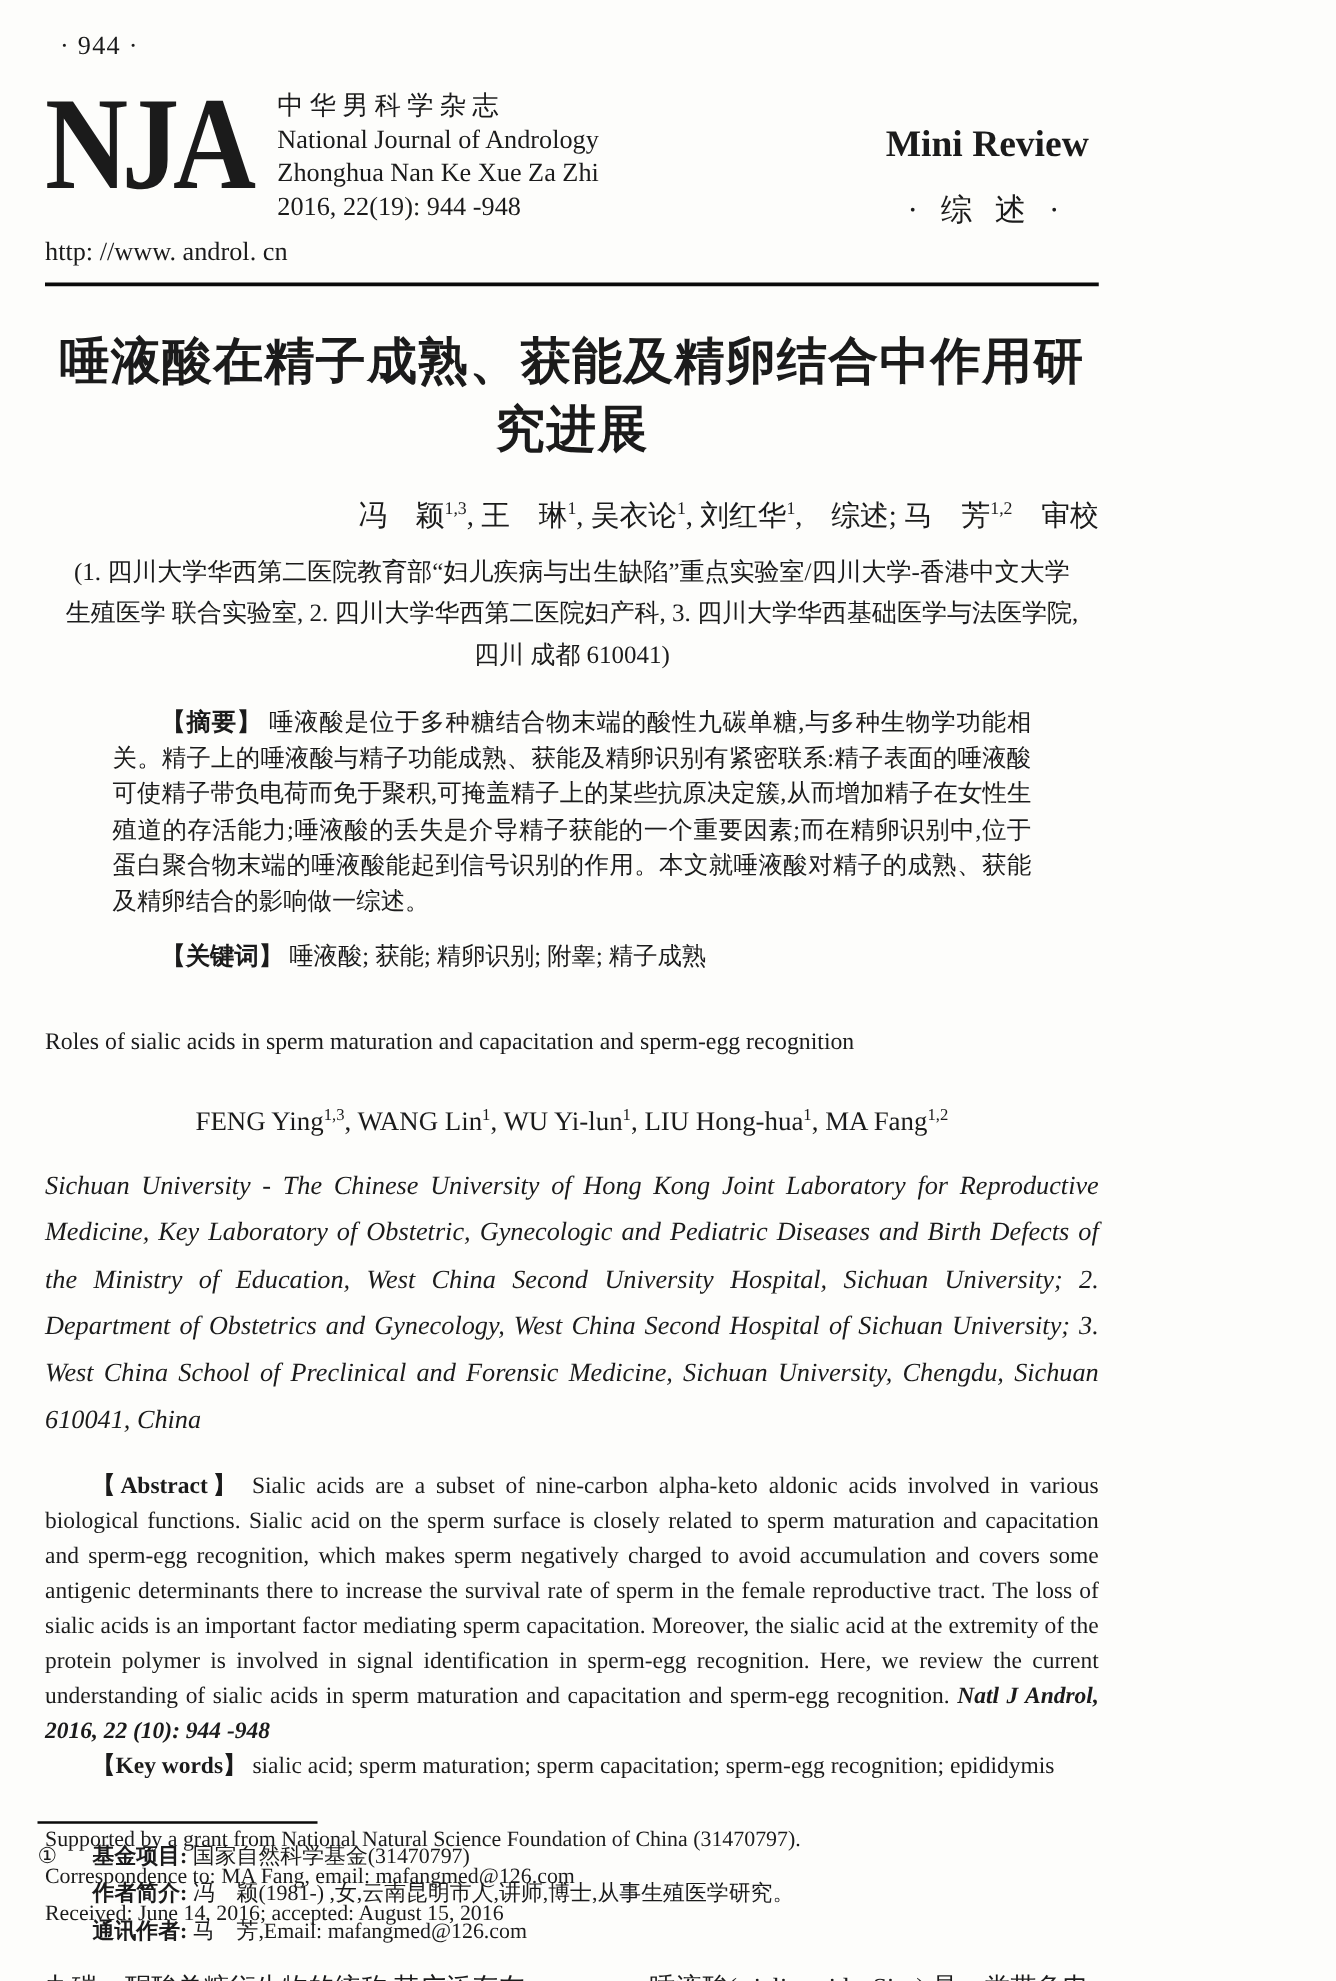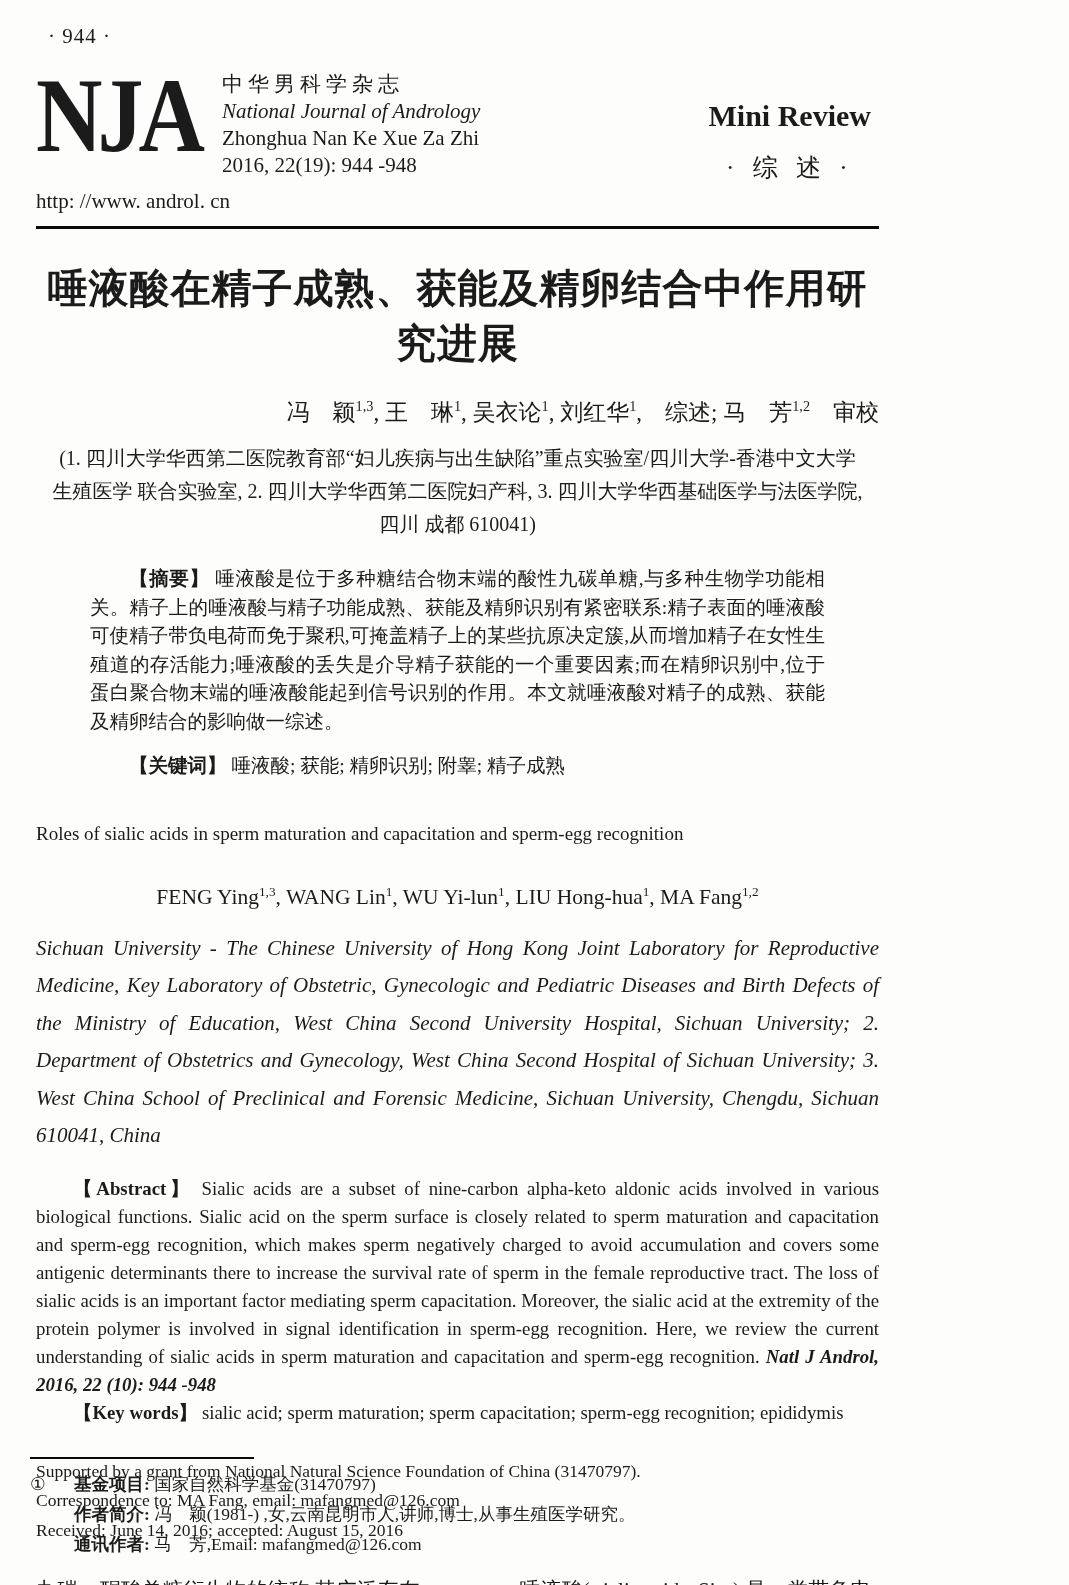--- a/index.html
+++ b/index.html
@@ -14,21 +14,21 @@
   .pageno{padding-top:24px;margin-left:12px;font-size:21px;letter-spacing:1px;}
   .header{margin-top:20px;position:relative;}
   .logo-row{display:flex;align-items:flex-start;}
   .logo{
     font-size:92px;font-weight:700;line-height:80px;letter-spacing:-5px;
     font-family:"Liberation Serif","DejaVu Serif",serif;
     transform:scaleY(1.15);transform-origin:top left;
   }
   .jinfo{margin-left:22px;font-size:21px;line-height:27px;padding-top:2px;}
   .jname-cn{letter-spacing:5px;}
-  .jname-en{font-style:italic;}
+  .jname-en{}
   .jurl{margin-top:10px;font-size:21px;}
   .header-right{position:absolute;right:8px;top:30px;text-align:center;}
   .section-en{font-size:30px;font-weight:700;font-family:"Liberation Serif","DejaVu Serif",serif;}
   .section-cn{font-size:25px;margin-top:18px;letter-spacing:6px;}
   .rule{margin-top:12px;border-top:3px solid #0a0a0a;}
   .title-cn{
     margin:32px 0 0;text-align:center;font-size:40px;font-weight:900;
     letter-spacing:1px;font-family:"Liberation Serif","DejaVu Serif",serif;
   }
   .authors-cn{margin-top:26px;text-align:right;font-size:23px;}

